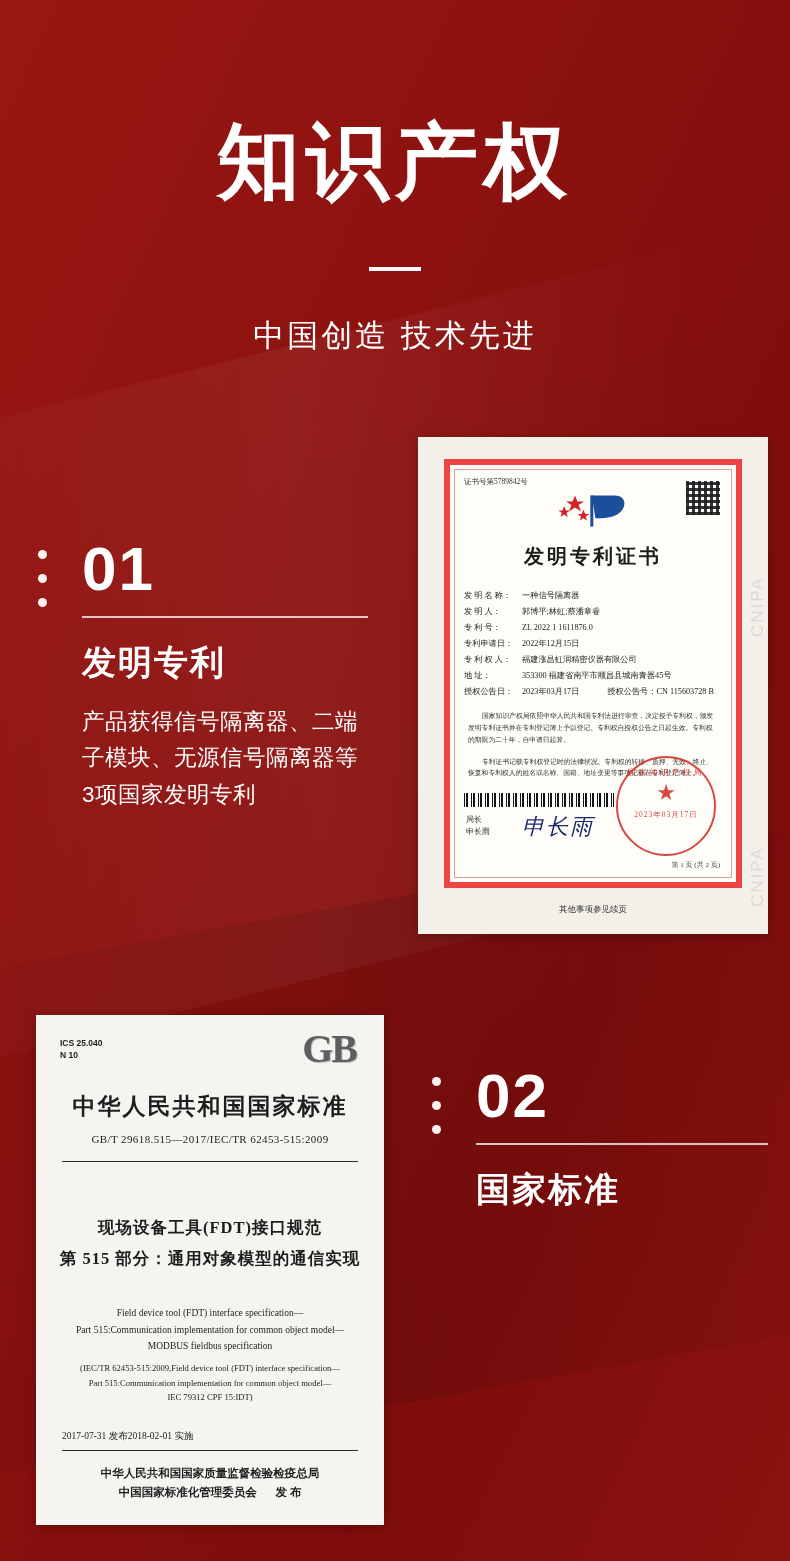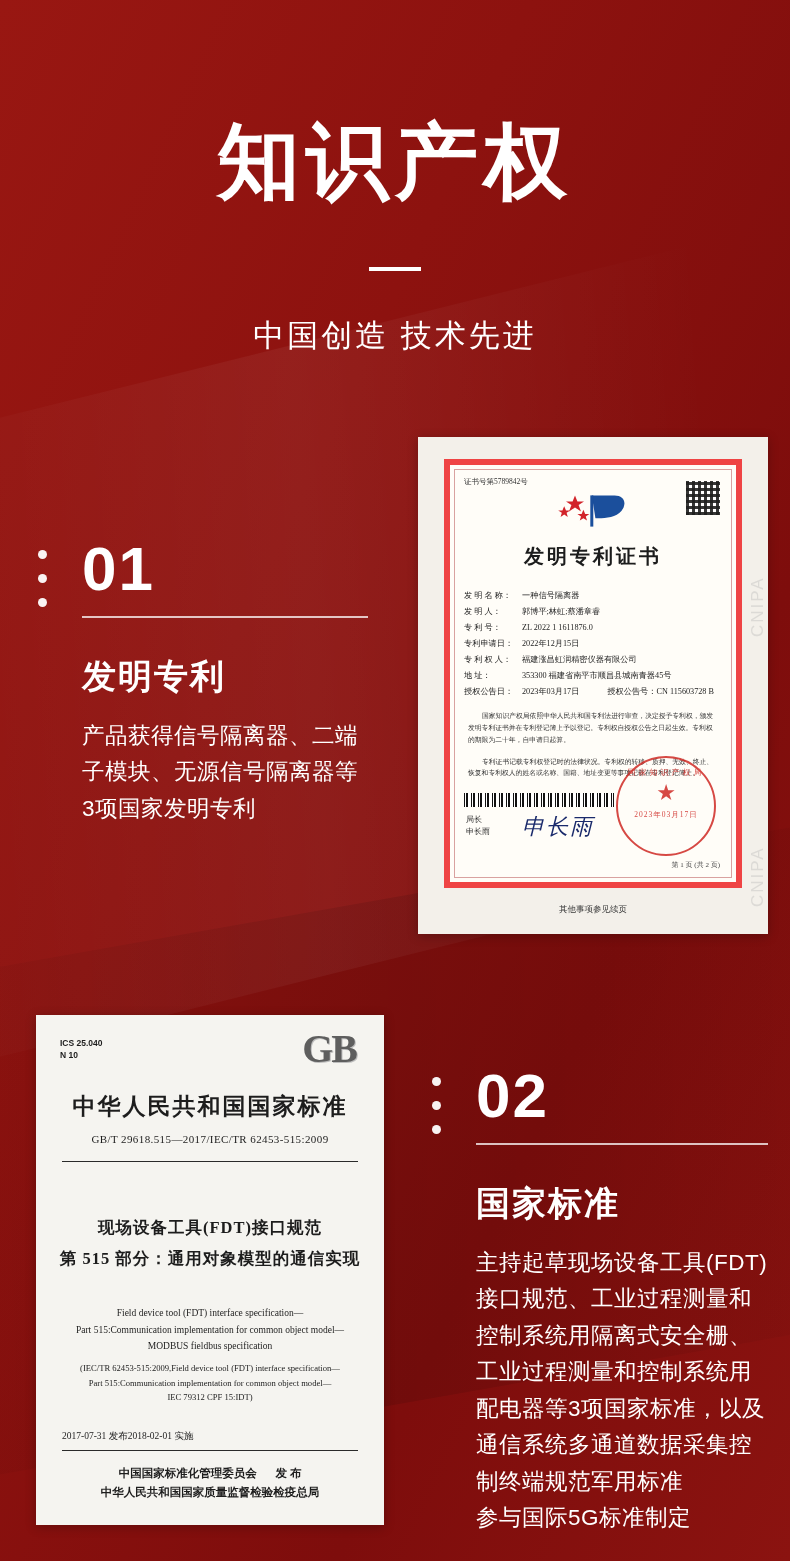--- a/index.html
+++ b/index.html
@@ -90,21 +90,21 @@
   }
   .hr-line {
     height: 2px;
     background: rgba(255,255,255,.75);
     margin-top: 16px;
   }
   .sec-title {
     font-size: 34px;
     font-weight: bold;
     letter-spacing: 2px;
-    margin-top: 36px;
+    margin-top: 22px;
     color: #ffffff;
   }
   .sec-body {
     font-size: 22.5px;
     line-height: 1.62;
     margin-top: 18px;
     color: #ffffff;
     letter-spacing: .5px;
   }
 
@@ -487,34 +487,32 @@
     <div>Part 515:Communication implementation for common object model—</div>
     <div>IEC 79312 CPF 15:IDT)</div>
   </div>
 
   <div class="rule-bottom"></div>
   <div class="gb-dates">
     <span>2017-07-31 发布</span>
     <span>2018-02-01 实施</span>
   </div>
   <div class="gb-issuer">
+    <div>中华人民共和国国家质量监督检验检疫总局</div>
     <div>
       <span>中国国家标准化管理委员会</span>
       <span class="fabu">发 布</span>
     </div>
-    <div>中华人民共和国国家质量监督检验检疫总局</div>
   </div>
 </div>
 
 <div id="sec02">
   <div class="num-dots">
     <i></i>
       <i></i>
       <i></i>
   </div>
   <div class="inner">
     <div class="big-num">02</div>
     <div class="hr-line"></div>
     <div class="sec-title">国家标准</div>
-    <div class="sec-body" style="white-space: pre-line;">主持起草现场设备工具(FDT)接口规范、工业过程测量和控制系统用隔离式安全栅、工业过程测量和控制系统用配电器等3项国家标准，以及通信系统多通道数据采集控制终端规范军用标准
-参与国际5G标准制定</div>
   </div>
 </div>
 
 </body></html>

